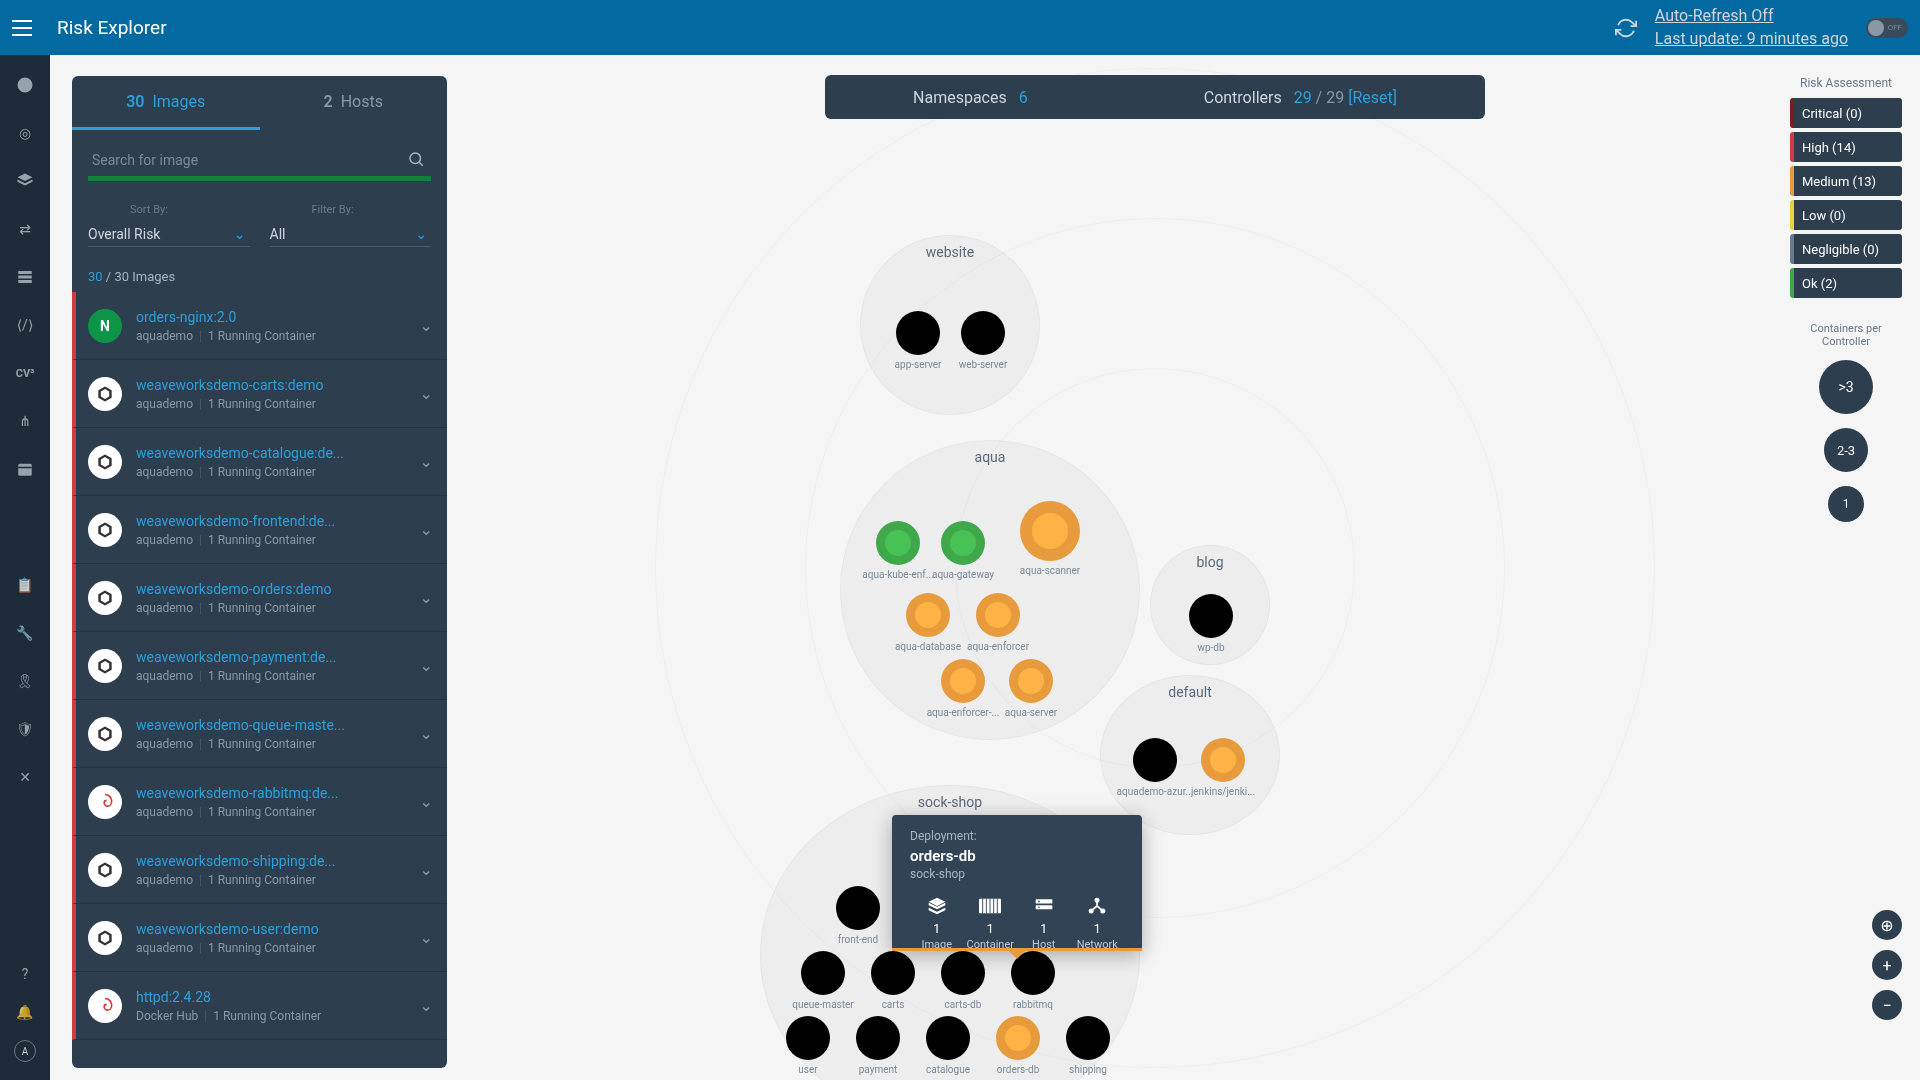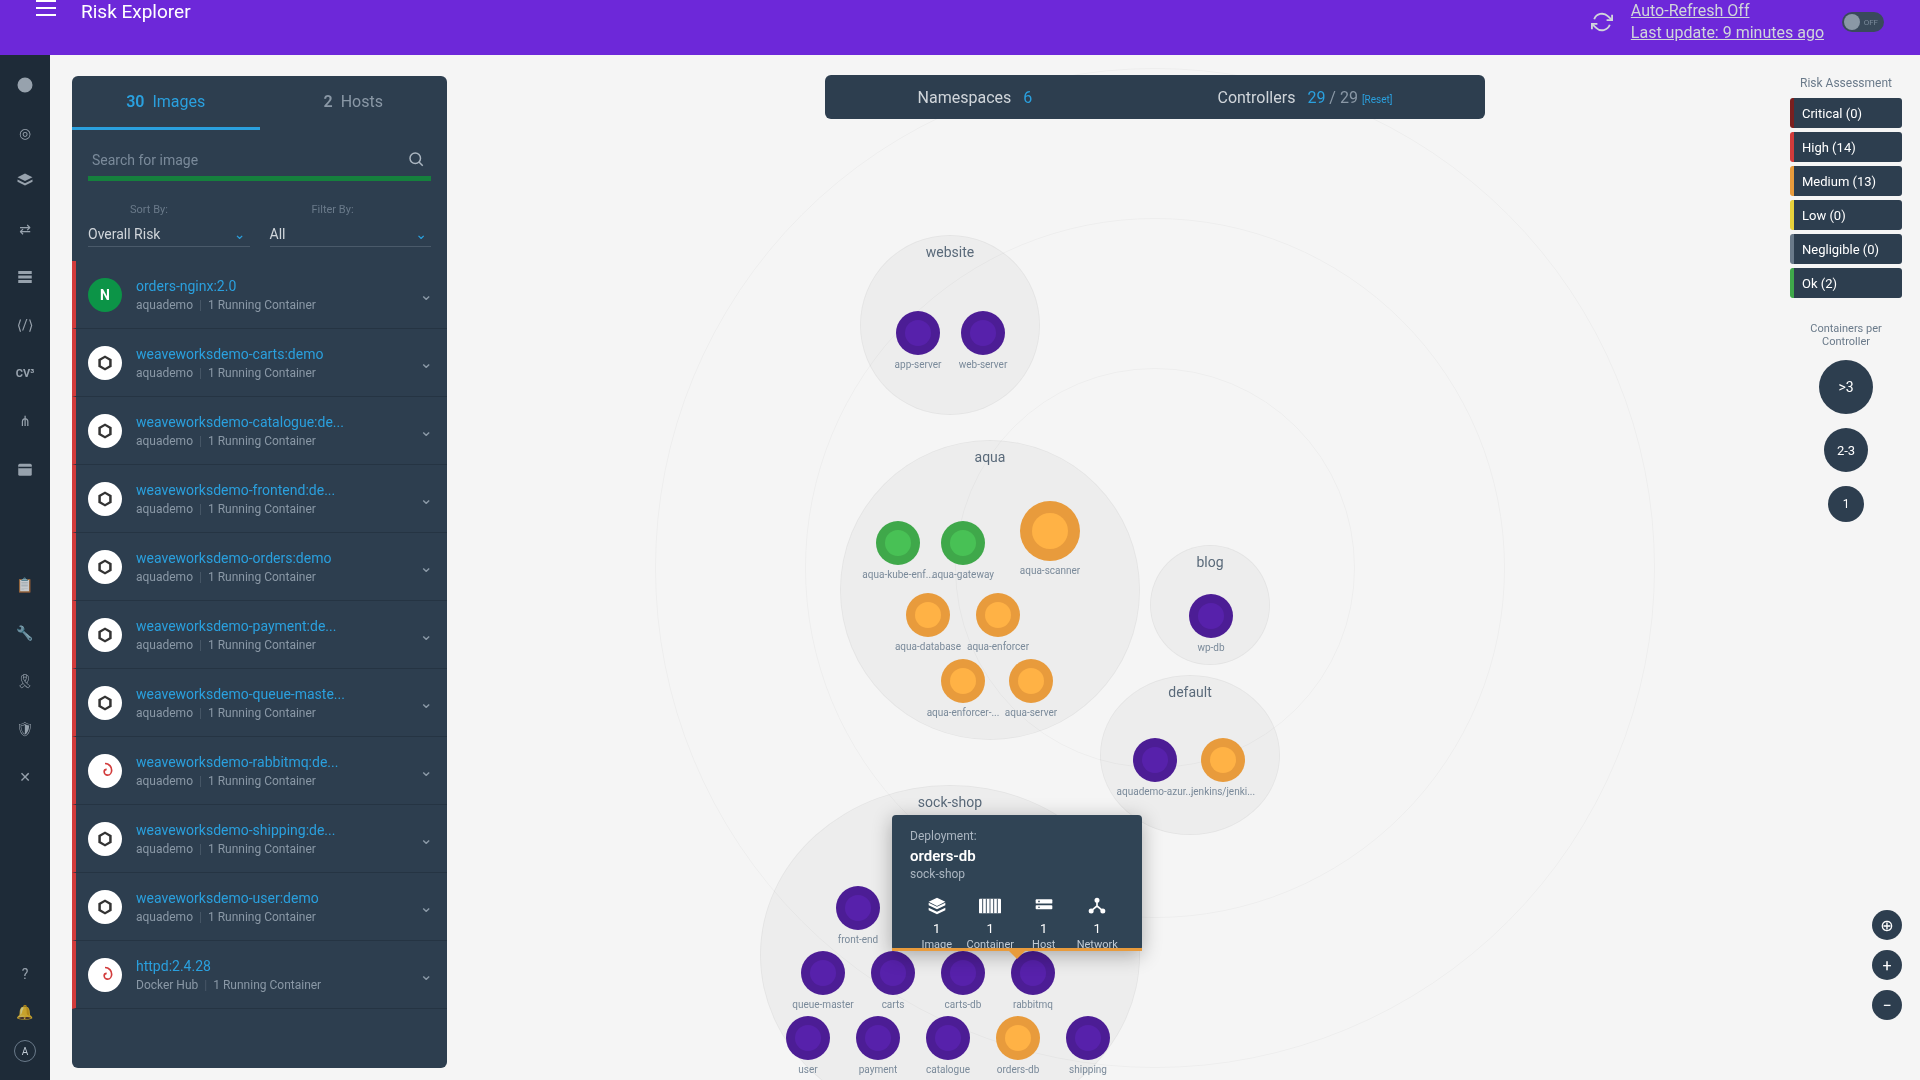--- a/index.html
+++ b/index.html
@@ -1,19 +1,19 @@
 <!DOCTYPE html>
 <html><head>
 <meta charset="utf-8">
 <style>
 * { box-sizing: border-box; margin: 0; padding: 0; font-family: -apple-system, BlinkMacSystemFont, "Segoe UI", Roboto, sans-serif; }
 body { background: #f5f5f5; width: 1920px; height: 1080px; overflow: hidden; position: relative; }
 
 
-.topbar { height: 55px; background: #6d28d9; display: flex; align-items: flex-start; padding: 0 36px; color: #fff; position: relative; }
+.topbar { height: 55px; background: #0369a1; display: flex; align-items: center; padding: 0 12px; color: #fff; position: relative; }
 .hamburger { width: 20px; height: 16px; display: flex; flex-direction: column; justify-content: space-between; cursor: pointer; margin-right: 25px; }
 .hamburger span { height: 2px; background: #fff; }
 .topbar-title { font-size: 19px; font-weight: 400; }
 .topbar-right { margin-left: auto; display: flex; align-items: center; gap: 18px; }
 .refresh-icon { width: 22px; height: 22px; }
 .refresh-text { font-size: 16px; color: #d0d5da; line-height: 1.4; text-decoration: underline; }
 .toggle { width: 42px; height: 20px; background: #394a5b; border-radius: 10px; position: relative; font-size: 8px; color: #7a8a9a; display: flex; align-items: center; justify-content: flex-end; padding-right: 6px; }
 .toggle::before { content: ""; position: absolute; left: 2px; top: 2px; width: 16px; height: 16px; background: #8a98a6; border-radius: 50%; }
 
 
@@ -48,29 +48,29 @@
 .img-meta { flex: 1; min-width: 0; }
 .img-name { color: #2aa0de; font-size: 14px; margin-bottom: 4px; white-space: nowrap; overflow: hidden; text-overflow: ellipsis; }
 .img-sub { color: #8a98a6; font-size: 12px; }
 .img-sub .sep { color: #4a5a6a; margin: 0 6px; }
 .chev { color: #8a98a6; font-size: 16px; }
 
 
 .canvas { position: absolute; left: 460px; right: 70px; top: 55px; bottom: 0; }
 .top-pill { position: absolute; top: 20px; left: 50%; transform: translateX(-50%); background: #2d3e4f; border-radius: 6px; height: 44px; display: flex; align-items: center; color: #d0d5da; font-size: 16px; padding: 0 30px; gap: 60px; width: 660px; justify-content: space-around; }
 .top-pill .num { color: #2aa0de; margin-left: 8px; }
-.top-pill .reset { color: #2aa0de; font-size: 10px; cursor: pointer; }
+.top-pill .reset { color: #2aa0de; font-size: 16px; cursor: pointer; }
 .cluster { position: absolute; border-radius: 50%; background: rgba(0,0,0,0.03); border: 1px solid rgba(0,0,0,0.04); }
 .cluster-title { position: absolute; top: 8px; left: 50%; transform: translateX(-50%); font-size: 14px; color: #5a6a7a; white-space: nowrap; }
 .node { position: absolute; border-radius: 50%; display: flex; align-items: center; justify-content: center; }
 .node.small { width: 44px; height: 44px; }
 .node.med { width: 60px; height: 60px; }
 .node.big { width: 110px; height: 110px; }
 .node::after { content: ""; width: 60%; height: 60%; border-radius: 50%; background: inherit; filter: brightness(1.15); }
-.node.red { background: #4c1d95; text-align: center; }
+.node.red { background: #000000; text-align: center; }
 .node.orange { background: #e89b3c; }
 .node.green { background: #3fa84a; }
 .node-label { position: absolute; top: 100%; left: 50%; transform: translateX(-50%); font-size: 10px; color: #7a8a9a; margin-top: 4px; white-space: nowrap; }
 
 
 .tooltip { position: absolute; background: #304455; color: #fff; border-radius: 4px; padding: 14px 18px 0; width: 250px; box-shadow: 0 4px 20px rgba(0,0,0,0.3); }
 .tooltip-type { font-size: 12px; color: #aab5c0; }
 .tooltip-name { font-size: 15px; font-weight: 600; margin: 4px 0 2px; }
 .tooltip-ns { font-size: 12px; color: #aab5c0; margin-bottom: 14px; }
 .tooltip-stats { display: flex; justify-content: space-between; text-align: center; }
@@ -196,20 +196,23 @@
   <div class="filter-row">
     <div class="filter-col">
       <span class="filter-label">Sort By:</span>
       <div class="filter-select">Overall Risk</div>
     </div>
     <div class="filter-col">
       <span class="filter-label">Filter By:</span>
       <div class="filter-select">All</div>
     </div>
   </div>
+  <div class="count-row">
+    <span class="cur">30</span><span> / 30 Images</span>
+  </div>
   <div class="image-list" id="image-list">
       <div class="image-item high">
         <div class="img-icon nginx">N</div>
         <div class="img-meta">
           <div class="img-name">orders-nginx:2.0</div>
           <div class="img-sub">aquademo<span class="sep">|</span>1 Running Container</div>
         </div>
         <span class="chev">⌄</span>
       </div>
       <div class="image-item high">

